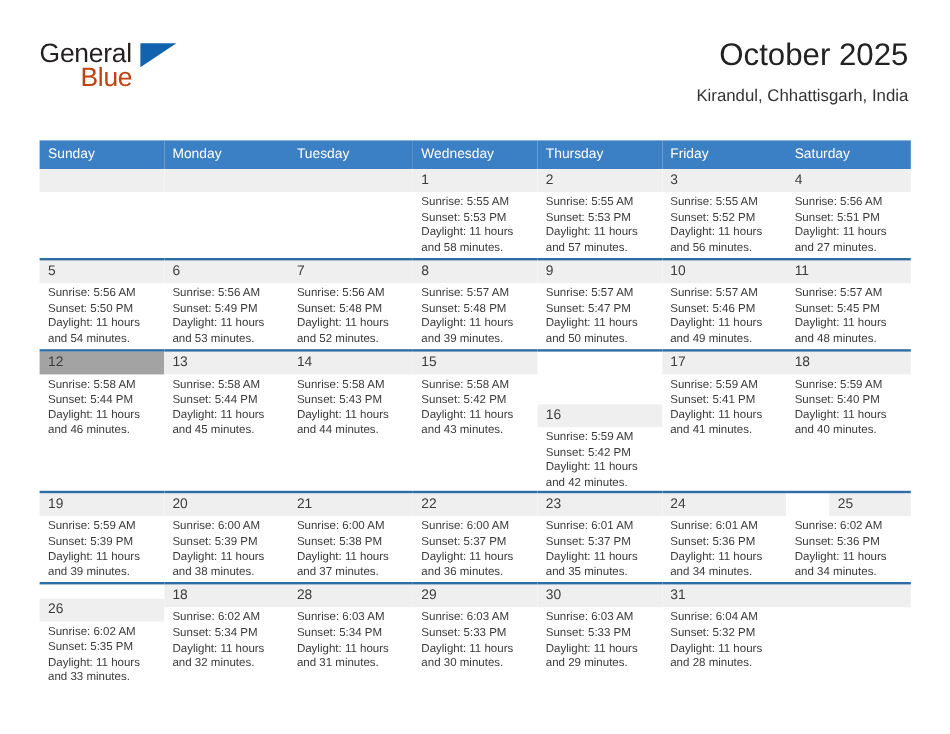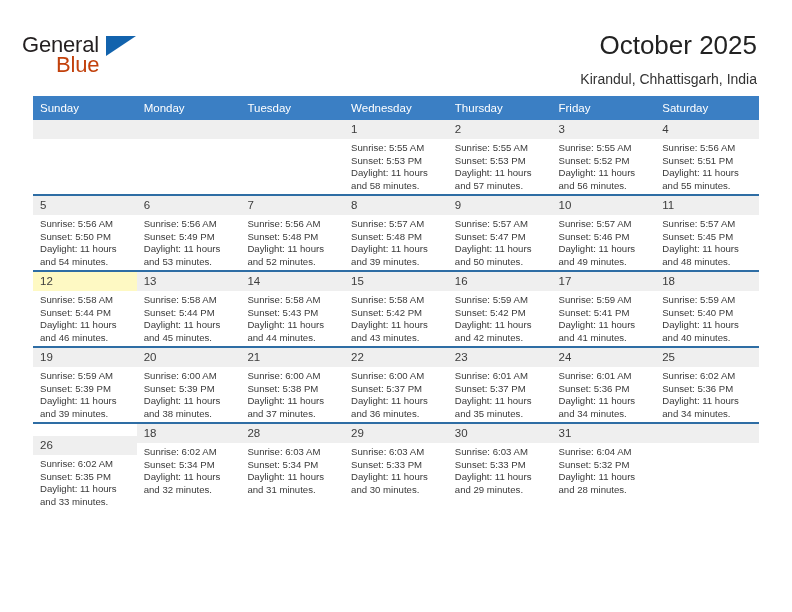--- a/index.html
+++ b/index.html
@@ -18,21 +18,21 @@
     position: relative;
     width: 792px;
     height: 612px;
   }
 
   
   .header {
     display: flex;
     align-items: flex-start;
     justify-content: space-between;
-    padding: 30px 35px 0 22px;
+    padding: 30px 35px 0 33px;
     box-sizing: border-box;
     height: 76px;
   }
   .logo {
     position: relative;
     width: 115px;
     height: 46px;
     line-height: 1;
   }
   .logo-general {
@@ -77,21 +77,21 @@
     font-size: 14px;
     color: #333333;
     line-height: 18px;
     margin-top: 10px;
   }
 
   
   .calendar {
     position: absolute;
     left: 33px;
-    top: 96px;
+    top: 117px;
     width: 726px;
     border-collapse: collapse;
     table-layout: fixed;
   }
   .calendar th {
     background: #3b7fc4;
     color: #ffffff;
     font-size: 11.5px;
     font-weight: normal;
     text-align: left;
@@ -201,21 +201,21 @@
               <div>Daylight: 11 hours</div>
               <div>and 56 minutes.</div>
             </div>
           </td>
           <td>
             <div class="daynum" style="background: rgb(239, 239, 239);">4</div>
             <div class="info">
               <div>Sunrise: 5:56 AM</div>
               <div>Sunset: 5:51 PM</div>
               <div>Daylight: 11 hours</div>
-              <div>and 55 minutes.</div>
+              <div>and 27 minutes.</div>
             </div>
           </td>
         </tr>
         <tr>
           <td style="border-top-color: rgb(46, 109, 164);">
             <div class="daynum" style="background: rgb(239, 239, 239);">5</div>
             <div class="info">
               <div>Sunrise: 5:56 AM</div>
               <div>Sunset: 5:50 PM</div>
               <div>Daylight: 11 hours</div>
@@ -272,21 +272,21 @@
             <div class="info">
               <div>Sunrise: 5:57 AM</div>
               <div>Sunset: 5:45 PM</div>
               <div>Daylight: 11 hours</div>
               <div>and 48 minutes.</div>
             </div>
           </td>
         </tr>
         <tr>
           <td style="border-top-color: rgb(46, 109, 164);">
-            <div class="daynum" style="background: #fef9c3;">12</div>
+            <div class="daynum" style="background: #a3a3a3;">12</div>
             <div class="info">
               <div>Sunrise: 5:58 AM</div>
               <div>Sunset: 5:44 PM</div>
               <div>Daylight: 11 hours</div>
               <div>and 46 minutes.</div>
             </div>
           </td>
           <td style="border-top-color: rgb(46, 109, 164);">
             <div class="daynum" style="background: rgb(239, 239, 239);">13</div>
             <div class="info">
@@ -308,21 +308,21 @@
           <td style="border-top-color: rgb(46, 109, 164);">
             <div class="daynum" style="background: rgb(239, 239, 239);">15</div>
             <div class="info">
               <div>Sunrise: 5:58 AM</div>
               <div>Sunset: 5:42 PM</div>
               <div>Daylight: 11 hours</div>
               <div>and 43 minutes.</div>
             </div>
           </td>
           <td style="border-top-color: rgb(46, 109, 164);">
-            <div class="daynum" style="background: rgb(239, 239, 239);">16</div>
+            <div class="daynum" style="background: rgb(239, 239, 239); margin-top: 44px;">16</div>
             <div class="info">
               <div>Sunrise: 5:59 AM</div>
               <div>Sunset: 5:42 PM</div>
               <div>Daylight: 11 hours</div>
               <div>and 42 minutes.</div>
             </div>
           </td>
           <td style="border-top-color: rgb(46, 109, 164);">
             <div class="daynum" style="background: rgb(239, 239, 239);">17</div>
             <div class="info">
@@ -391,21 +391,21 @@
           <td style="border-top-color: rgb(46, 109, 164);">
             <div class="daynum" style="background: rgb(239, 239, 239);">24</div>
             <div class="info">
               <div>Sunrise: 6:01 AM</div>
               <div>Sunset: 5:36 PM</div>
               <div>Daylight: 11 hours</div>
               <div>and 34 minutes.</div>
             </div>
           </td>
           <td style="border-top-color: rgb(46, 109, 164);">
-            <div class="daynum" style="background: rgb(239, 239, 239);">25</div>
+            <div class="daynum" style="background: rgb(239, 239, 239); margin-left: 36px;">25</div>
             <div class="info">
               <div>Sunrise: 6:02 AM</div>
               <div>Sunset: 5:36 PM</div>
               <div>Daylight: 11 hours</div>
               <div>and 34 minutes.</div>
             </div>
           </td>
         </tr>
         <tr>
           <td style="border-top-color: rgb(46, 109, 164);">

